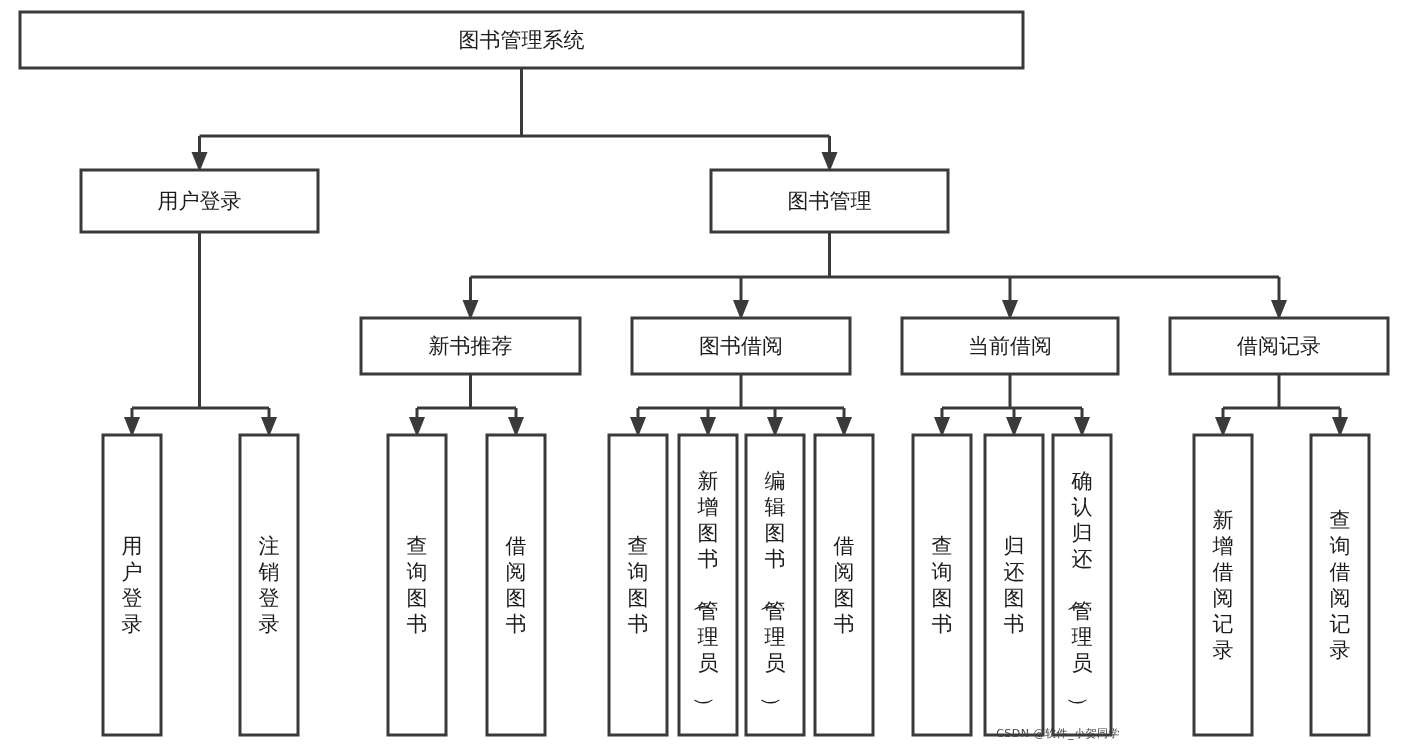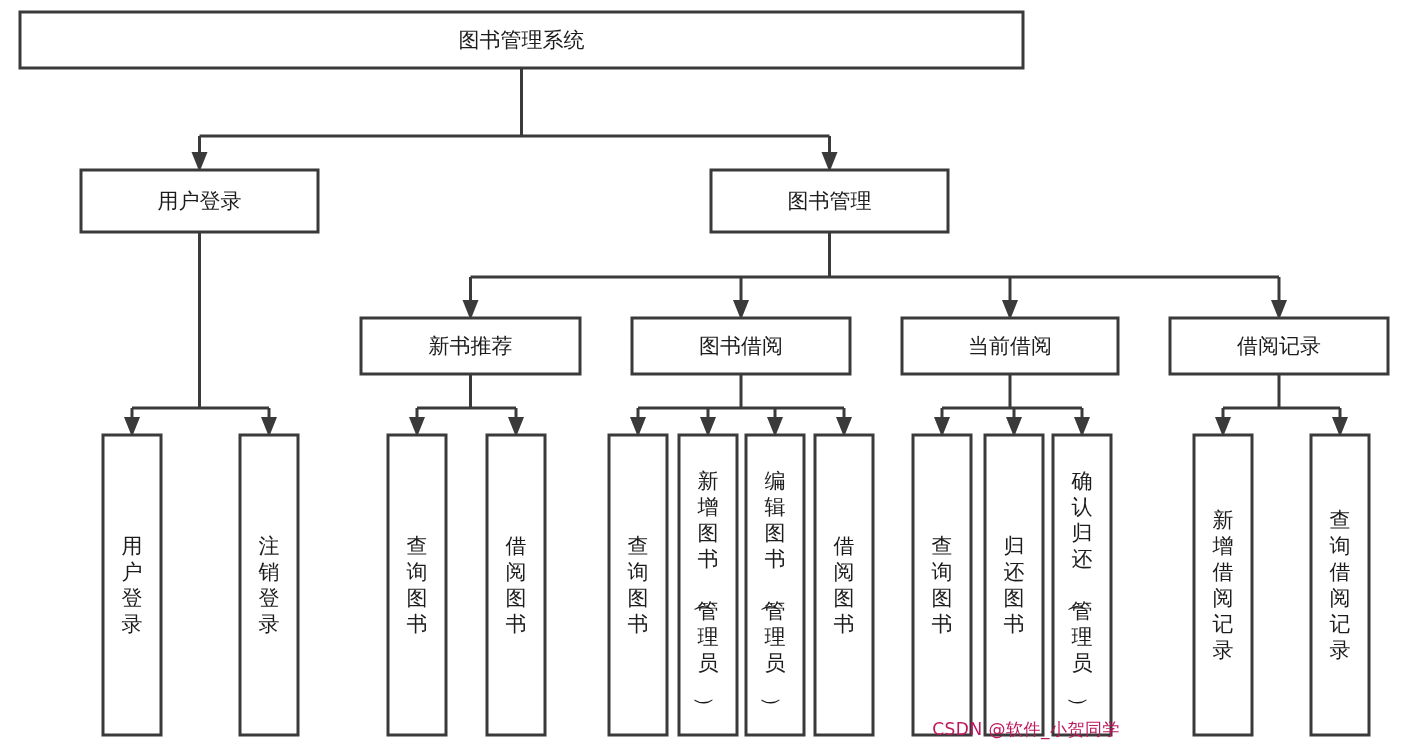--- a/index.html
+++ b/index.html
@@ -53,22 +53,22 @@
     font-family: "DejaVu Sans", "Liberation Sans", sans-serif;
     font-size: 21px;
     fill: #1c1c1c;
     text-anchor: middle;
   }
   .watermark {
     position: absolute;
     right: 14px;
     bottom: 6px;
     font-family: "DejaVu Sans", "Liberation Sans", sans-serif;
-    font-size: 17px;
-    color: #be185d;
+    font-size: 11px;
+    color: #404040;
     white-space: nowrap;
     letter-spacing: 0.5px;
     pointer-events: none;
   }
 </style>
 </head>
 <body>
 
 <div id="diagram-root">
   <svg class="diagram" viewBox="0 0 1405 747">

